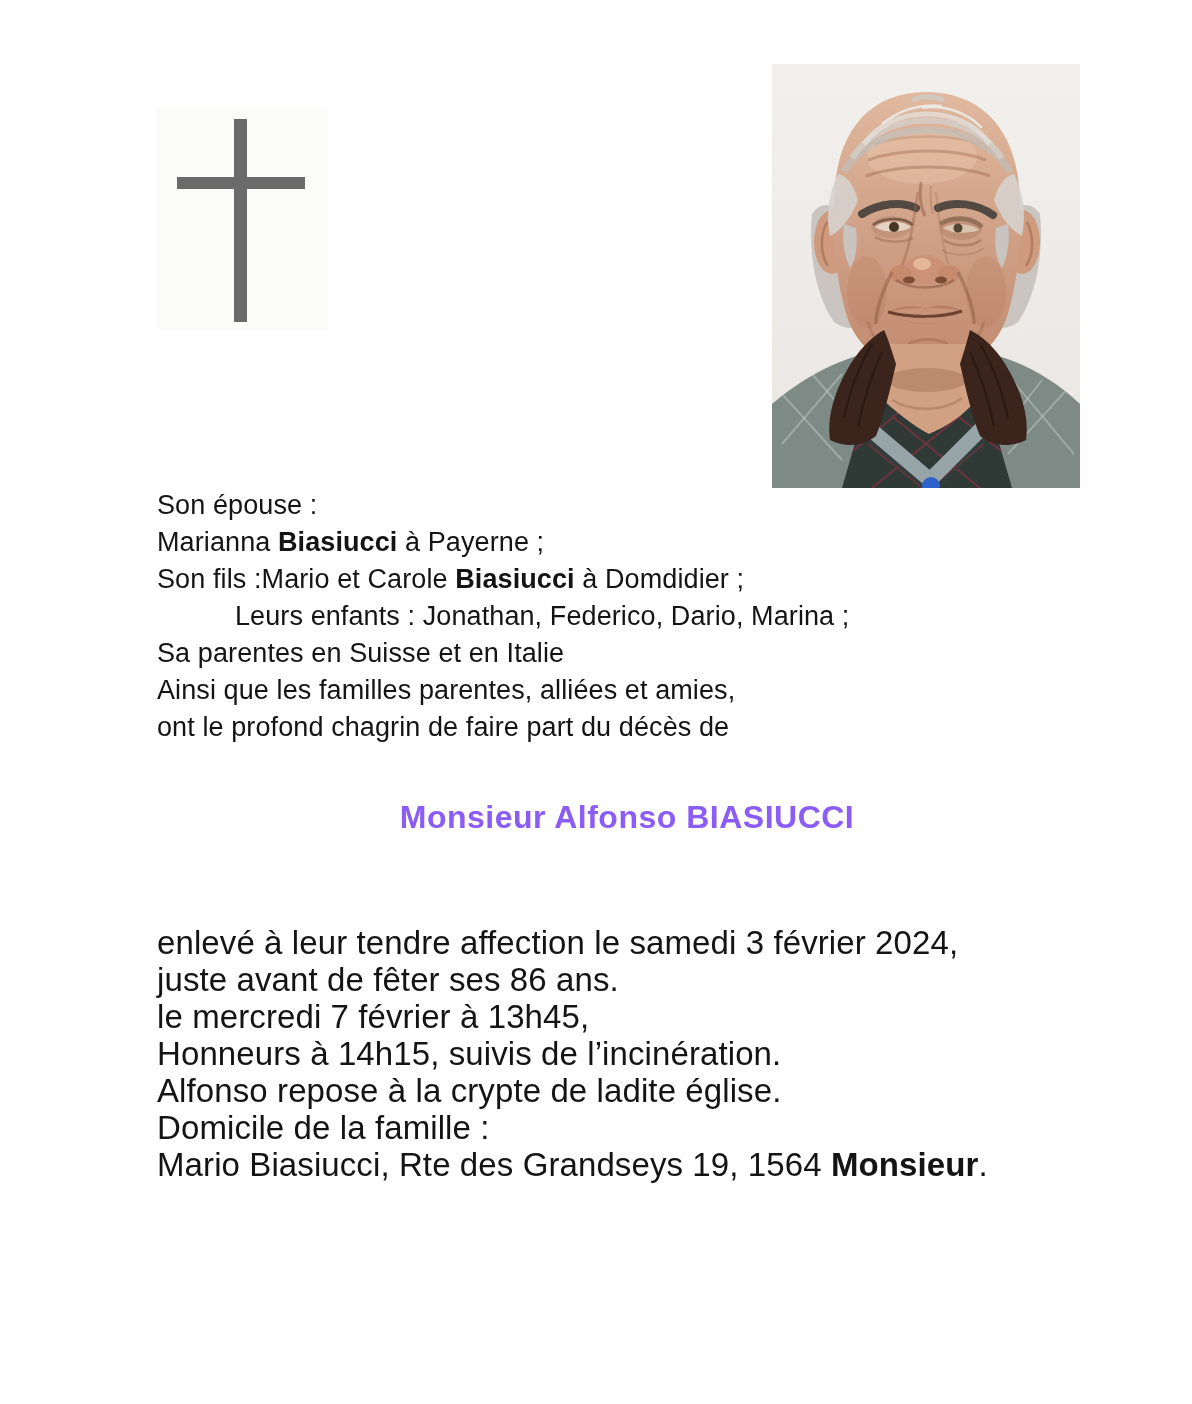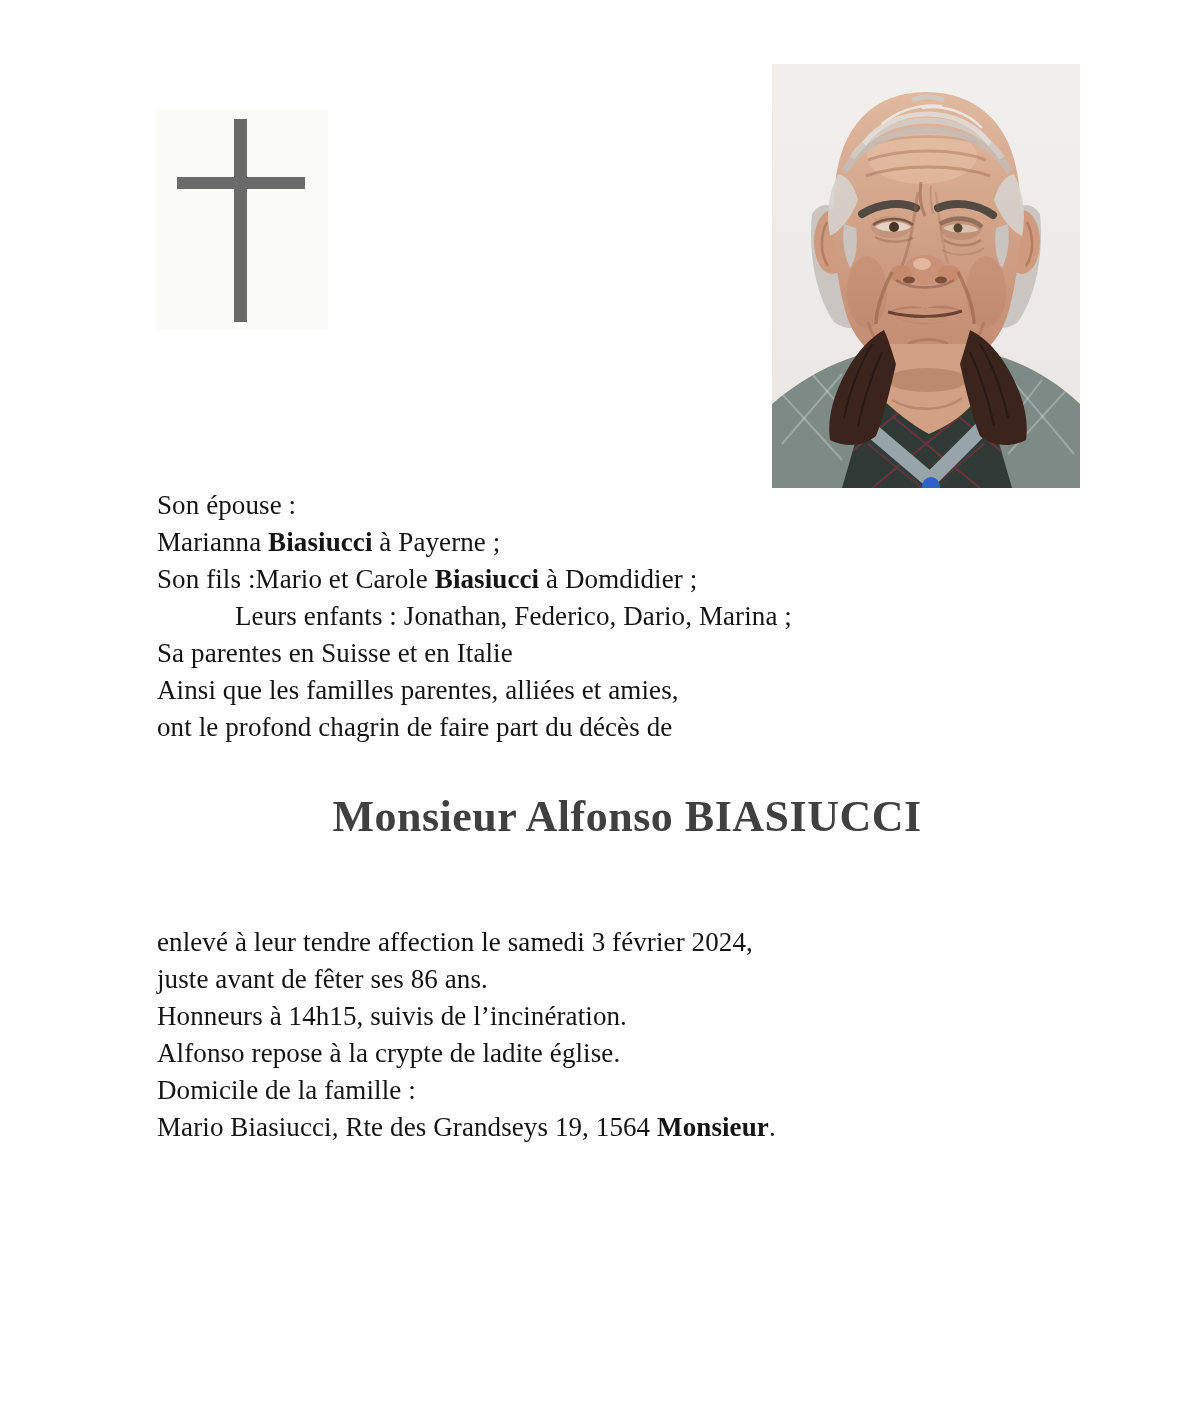--- a/index.html
+++ b/index.html
@@ -1,37 +1,37 @@
 <!DOCTYPE html>
 <html><head>
 <meta charset="utf-8">
 <style>
   html,body{margin:0;padding:0;background:#ffffff;}
   .page{
     position:relative;width:1192px;height:1336px;background:#ffffff;overflow:hidden;
-    font-family:Liberation Serif, serif;color:#141414;
+    font-family:Liberation Sans, sans-serif;color:#141414;
   }
   .cross-panel{position:absolute;left:156px;top:108px;width:172px;height:222px;background:#fbfbfa;}
   .cross-panel svg{display:block;width:100%;height:100%;}
   .photo{position:absolute;left:772px;top:64px;width:308px;height:424px;}
   .photo svg{display:block;width:100%;height:100%;}
   .family-block{
     position:absolute;left:157px;top:487px;
     font-size:27px;line-height:37px;letter-spacing:.1px;white-space:nowrap;
   }
   .details-block{
     position:absolute;left:157px;top:924px;
-    font-size:27px;line-height:37px;letter-spacing:.1px;white-space:nowrap;
+    font-size:33px;line-height:37px;letter-spacing:.1px;white-space:nowrap;
   }
   .line.indent{padding-left:78px;}
   .b{font-weight:bold;}
   .title{
     position:absolute;left:62px;top:794px;width:1130px;margin:0;
-    text-align:center;font-size:44px;line-height:46px;font-weight:bold;
-    letter-spacing:.5px;white-space:nowrap;color:#404040;
+    text-align:center;font-size:32px;line-height:46px;font-weight:bold;
+    letter-spacing:.5px;white-space:nowrap;color:#8b5cf6;
   }
 </style>
 </head>
 <body>
 
 <div class="page">
 
   <div class="cross-panel">
     <svg viewBox="0 0 172 222" aria-hidden="true">
       <rect x="78" y="11" width="13" height="203" fill="#6a6a6a"></rect>
@@ -194,19 +194,20 @@
     <div class="line"><span>Sa parentes en Suisse et en Italie</span></div>
     <div class="line"><span>Ainsi que les familles parentes, alliées et amies,</span></div>
     <div class="line"><span>ont le profond chagrin de faire part du décès de</span></div>
   </div>
 
   <h1 class="title">Monsieur Alfonso BIASIUCCI</h1>
 
   <div class="details-block">
     <div class="line"><span>enlevé à leur tendre affection le samedi 3 février 2024,</span></div>
     <div class="line"><span>juste avant de fêter ses 86 ans.</span></div>
+    <div class="line"><span>le mercredi 7 février à 13h45,</span></div>
     <div class="line"><span>Honneurs à 14h15, suivis de l’incinération.</span></div>
     <div class="line"><span>Alfonso repose à la crypte de ladite église.</span></div>
     <div class="line"><span>Domicile de la famille :</span></div>
     <div class="line"><span>Mario Biasiucci, Rte des Grandseys 19, 1564 </span><span class="b">Monsieur</span><span>.</span></div>
   </div>
 
 </div>
 
 </body></html>

